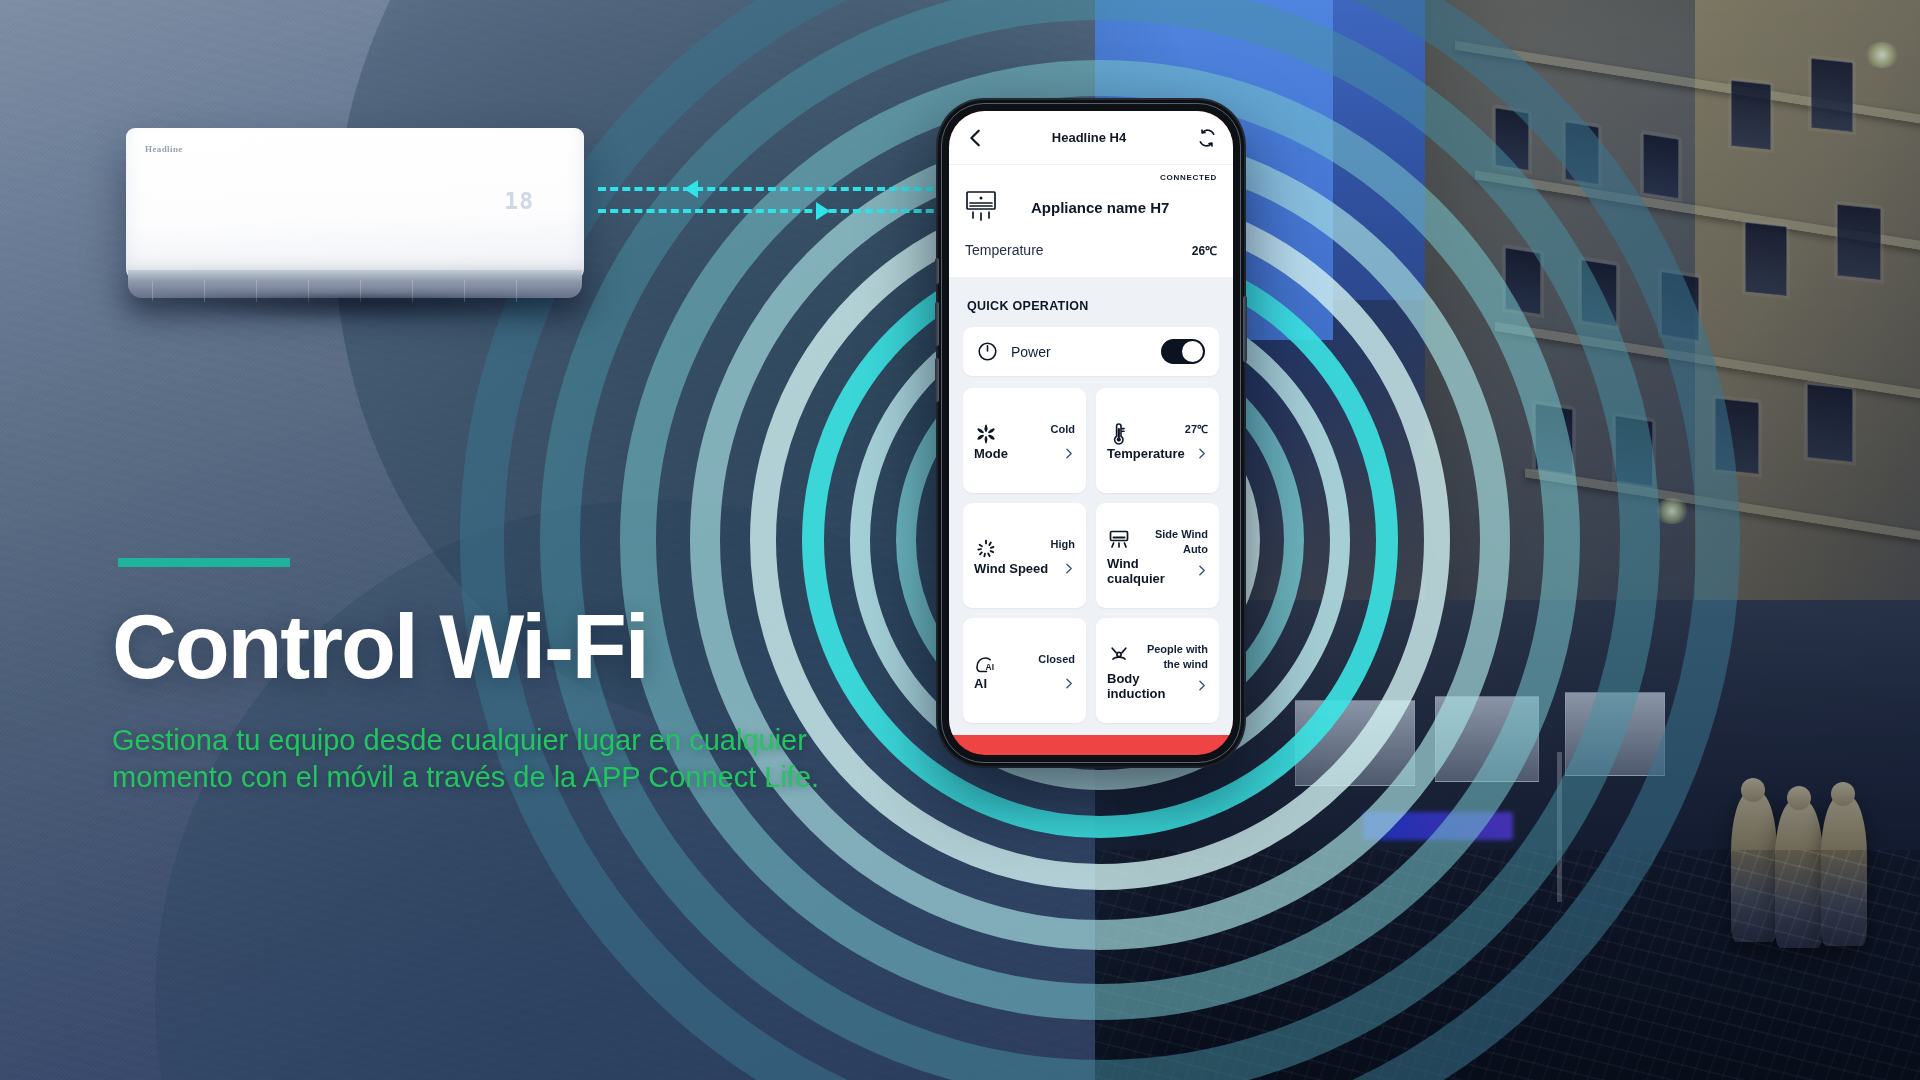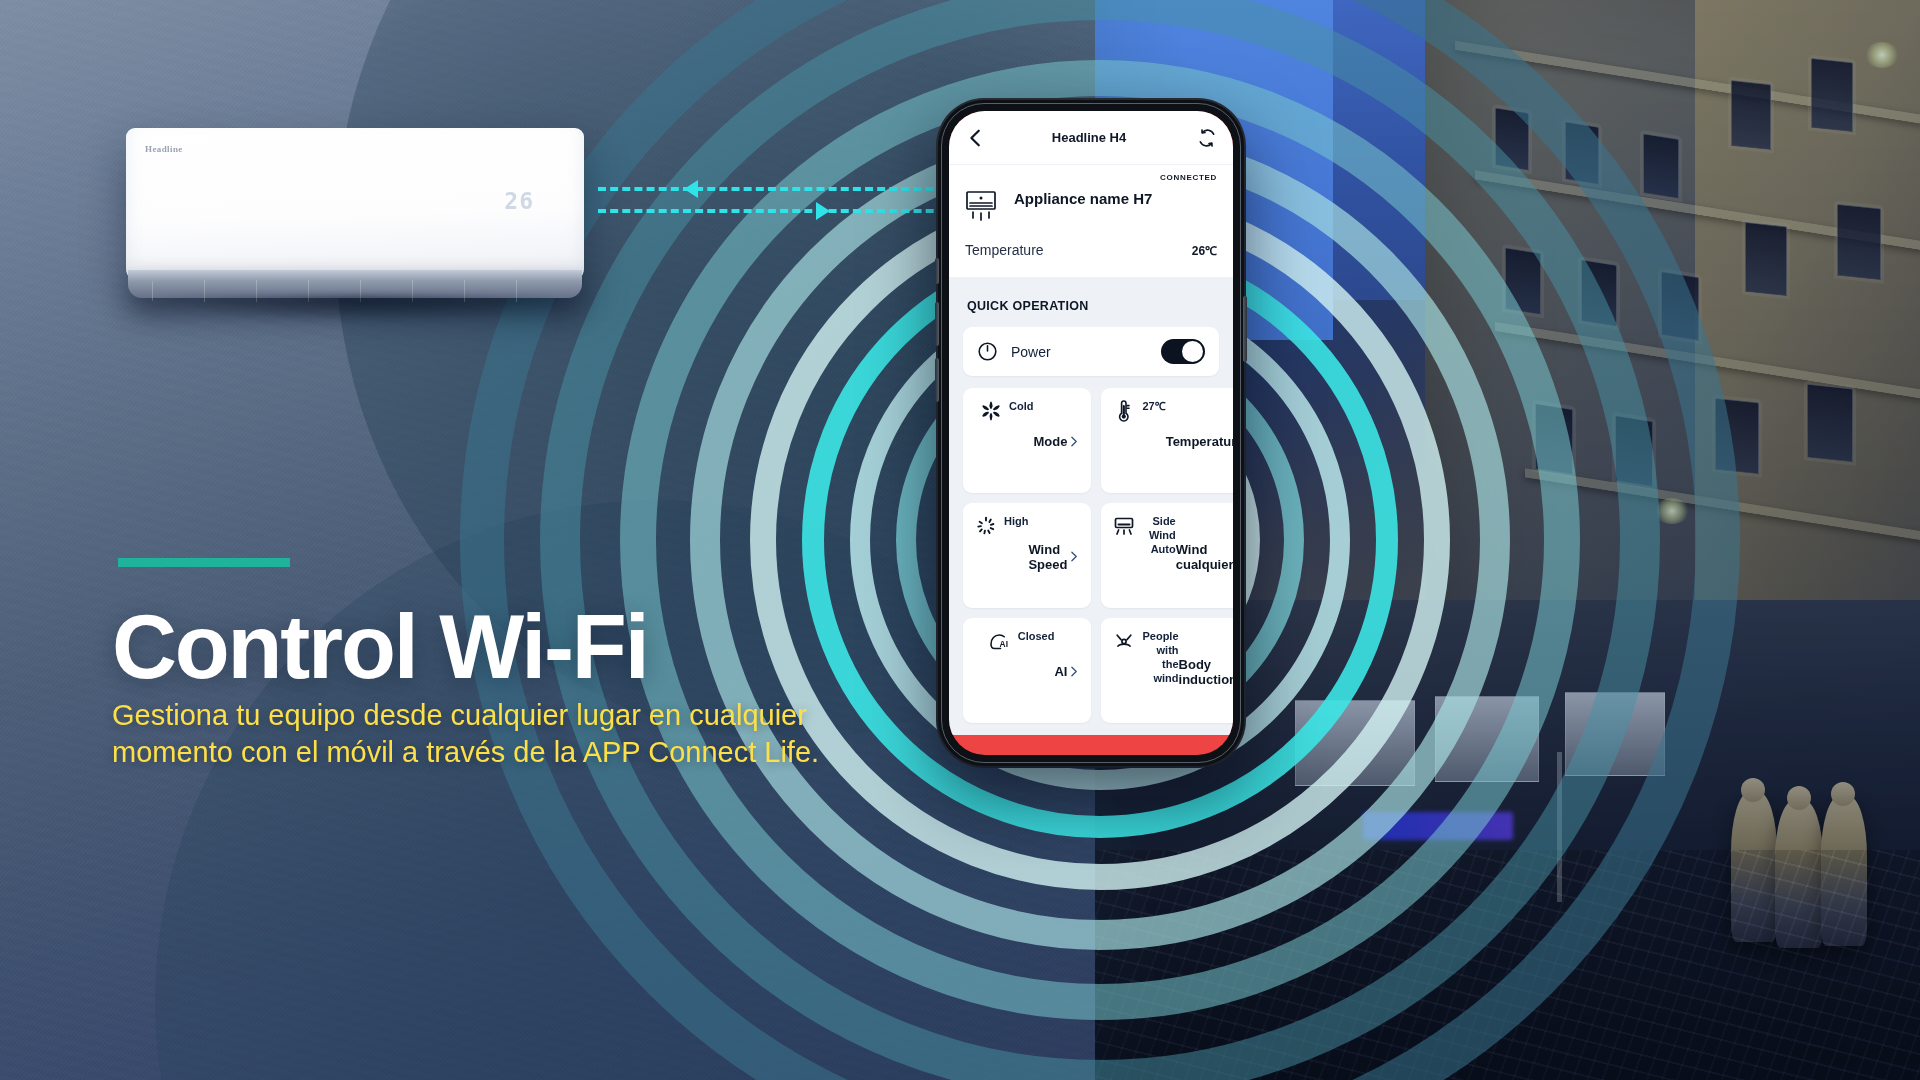--- a/index.html
+++ b/index.html
@@ -188,22 +188,22 @@
     position:absolute; left:118px; top:558px; width:172px; height:9px;
     background:#1fb39b;
   }
   .headline {
     position:absolute; left:112px; top:600px;
     font-size:90px; line-height:1.06; font-weight:700; color:#ffffff;
     letter-spacing:-2.2px;
     text-shadow:0 4px 22px rgba(10,20,40,.35);
   }
   .subcopy {
-    position:absolute; left:112px; top:697px; width:720px;
-    font-size:29px; line-height:1.28; color:#fde047; font-weight:400;
+    position:absolute; left:112px; top:722px; width:720px;
+    font-size:29px; line-height:1.28; color:#22c55e; font-weight:400;
     text-shadow:0 2px 10px rgba(10,20,40,.35);
   }
 
   
   .phone {
     position:absolute; left:938px; top:100px; width:306px; height:666px;
     background:#0d1014;
     border-radius:46px;
     box-shadow:0 30px 70px rgba(4,10,24,.58), 0 0 0 2px #2b2f36;
   }
@@ -242,21 +242,21 @@
     flex:1; text-align:center; font-size:13px; font-weight:700; color:#101828;
     margin-left:-6px;
   }
   .refresh-icon { width:20px; height:20px; flex:0 0 auto; }
 
   .device-card { background:#fff; padding:8px 16px 18px; }
   .connected {
     text-align:right; font-size:8px; font-weight:700; letter-spacing:.7px; color:#101828;
     margin-bottom:8px;
   }
-  .device-row { display:flex; gap:13px; margin-bottom:18px; }
+  .device-row { display:flex; align-items:center; gap:30px; margin-bottom:18px; }
   .device-icon { width:36px; height:34px; flex:0 0 auto; }
   .device-name { font-size:15px; font-weight:700; color:#0e1726; }
   .temp-row { display:flex; justify-content:space-between; align-items:baseline; }
   .temp-label { font-size:14px; color:#253047; }
   .temp-value { font-size:12px; font-weight:700; color:#0e1726; }
 
   .quick-section { background:#eef2f6; padding:22px 14px 12px; min-height:320px; }
   .quick-title {
     font-size:12.5px; font-weight:700; letter-spacing:.3px; color:#0e1726;
     margin:0 4px 14px;
@@ -273,22 +273,22 @@
     position:relative; flex:0 0 auto;
   }
   .toggle-knob {
     position:absolute; right:2px; top:2px; width:21px; height:21px;
     border-radius:50%; background:#fff;
   }
 
   .grid { display:grid; grid-template-columns:1fr 1fr; gap:10px; }
   .tile {
     background:#fff; border-radius:9px; height:105px;
-    padding:11px 11px 9px; display:flex; flex-direction:row;
-    justify-content:flex-end;
+    padding:11px 11px 9px; display:flex; flex-direction:column;
+    justify-content:center;
     box-shadow:0 1px 2px rgba(16,24,40,.05);
   }
   .tile-top { display:flex; align-items:flex-start; justify-content:space-between; gap:6px; }
   .tile-icon { width:24px; height:24px; flex:0 0 auto; }
   .tile-value {
     font-size:11px; font-weight:700; color:#12203a; text-align:right;
     line-height:1.28; max-width:86px;
   }
   .tile-bot { display:flex; align-items:center; justify-content:space-between; }
   .tile-label { font-size:13px; font-weight:700; color:#0e1726; }
@@ -366,21 +366,21 @@
     <div class="ring" style="width:500px;height:500px;border:20px solid rgba(186,232,236,0.85);"></div>
     <div class="ring" style="width:408px;height:408px;border:20px solid rgba(120,206,214,0.80);"></div>
     <div class="ring" style="width:320px;height:320px;border:22px solid rgba(214,244,246,0.88);"></div>
     <div class="ring" style="width:228px;height:228px;border:24px solid rgba(96,196,208,0.80);"></div>
     <div class="ring" style="width:140px;height:140px;border:26px solid rgba(230,248,250,0.85);"></div>
   </div>
 
   <div class="ac">
     <div class="ac-body"></div>
     <div class="ac-brand">Headline</div>
-    <div class="ac-display">26</div>
+    <div class="ac-display">18</div>
     <div class="ac-vent"></div>
     <div class="ac-louver"></div>
     <div class="ac-shadow"></div>
   </div>
 
   <div class="dash-wrap">
     <div class="dash-line dash-top" style="border-top-color: rgb(47, 227, 232);"></div>
     <div class="dash-line dash-bot" style="border-top-color: rgb(47, 227, 232);"></div>
     <div class="tri tri-left" style="border-right-color: rgb(47, 227, 232);"></div>
     <div class="tri tri-right" style="border-left-color: rgb(47, 227, 232);"></div>

